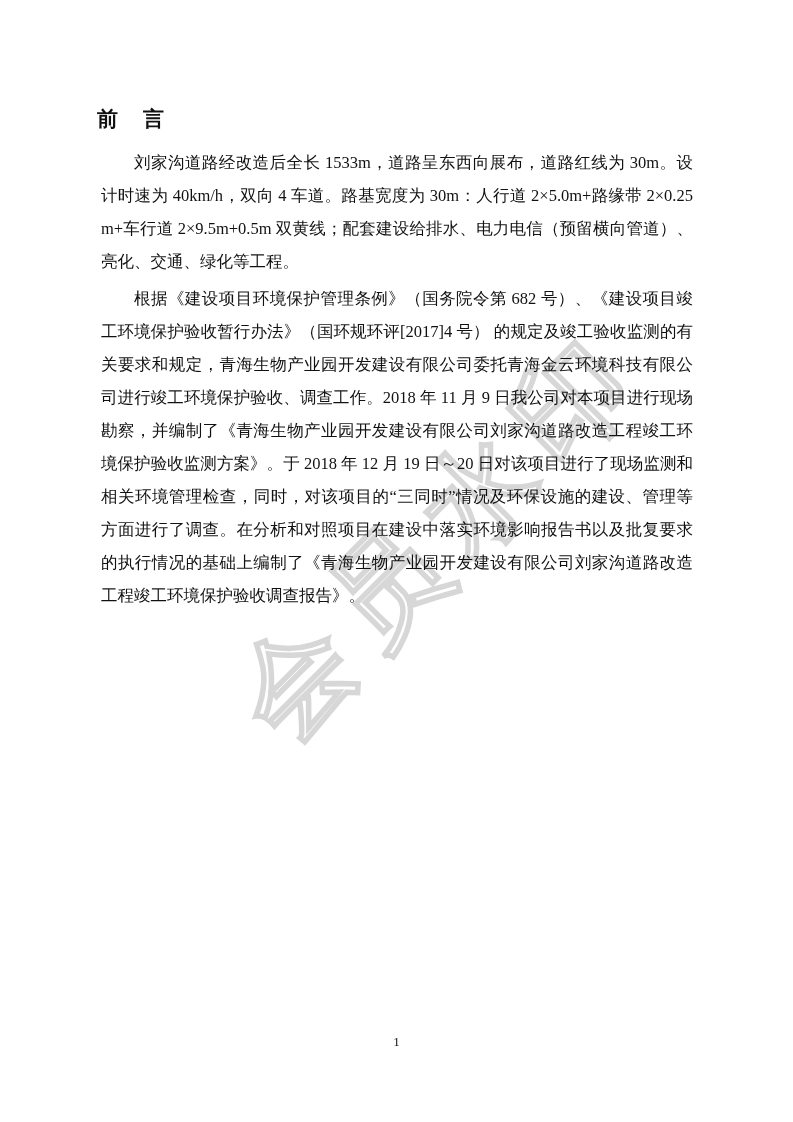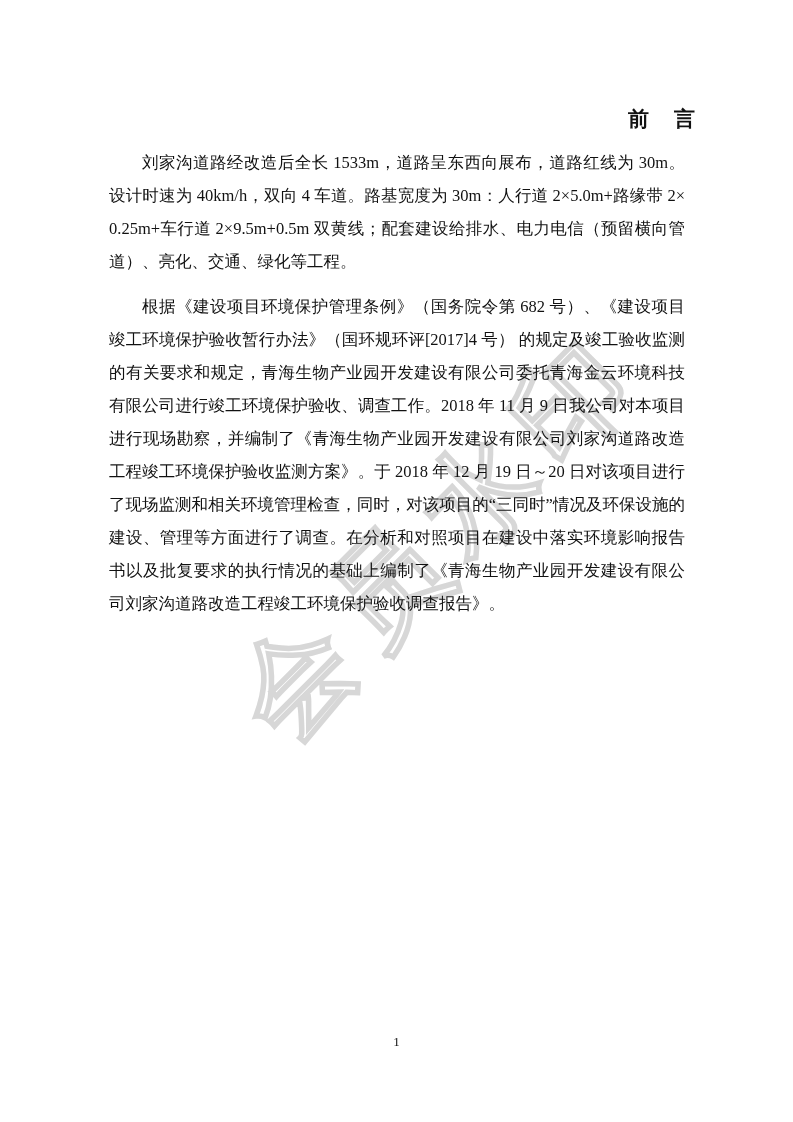--- a/index.html
+++ b/index.html
@@ -40,30 +40,30 @@
     .watermark { color: #e2e2e2; }
   }
   .content {
     position: absolute;
     left: 97px;
     top: 104px;
     width: 600px;
     z-index: 1;
   }
   .doc-title {
-    text-align: right;
+    text-align: left;
     font-size: 21px;
     font-weight: bold;
     letter-spacing: 2px;
     line-height: 30px;
     margin: 0 0 12px 0;
     white-space: pre;
   }
   .para {
-    margin: 12px;
+    margin: 4px;
     font-size: 16.5px;
     line-height: 33px;
     text-align: justify;
     text-justify: inter-ideograph;
     text-indent: 2em;
     word-break: break-all;
   }
   .page-number {
     position: absolute;
     left: 0;

